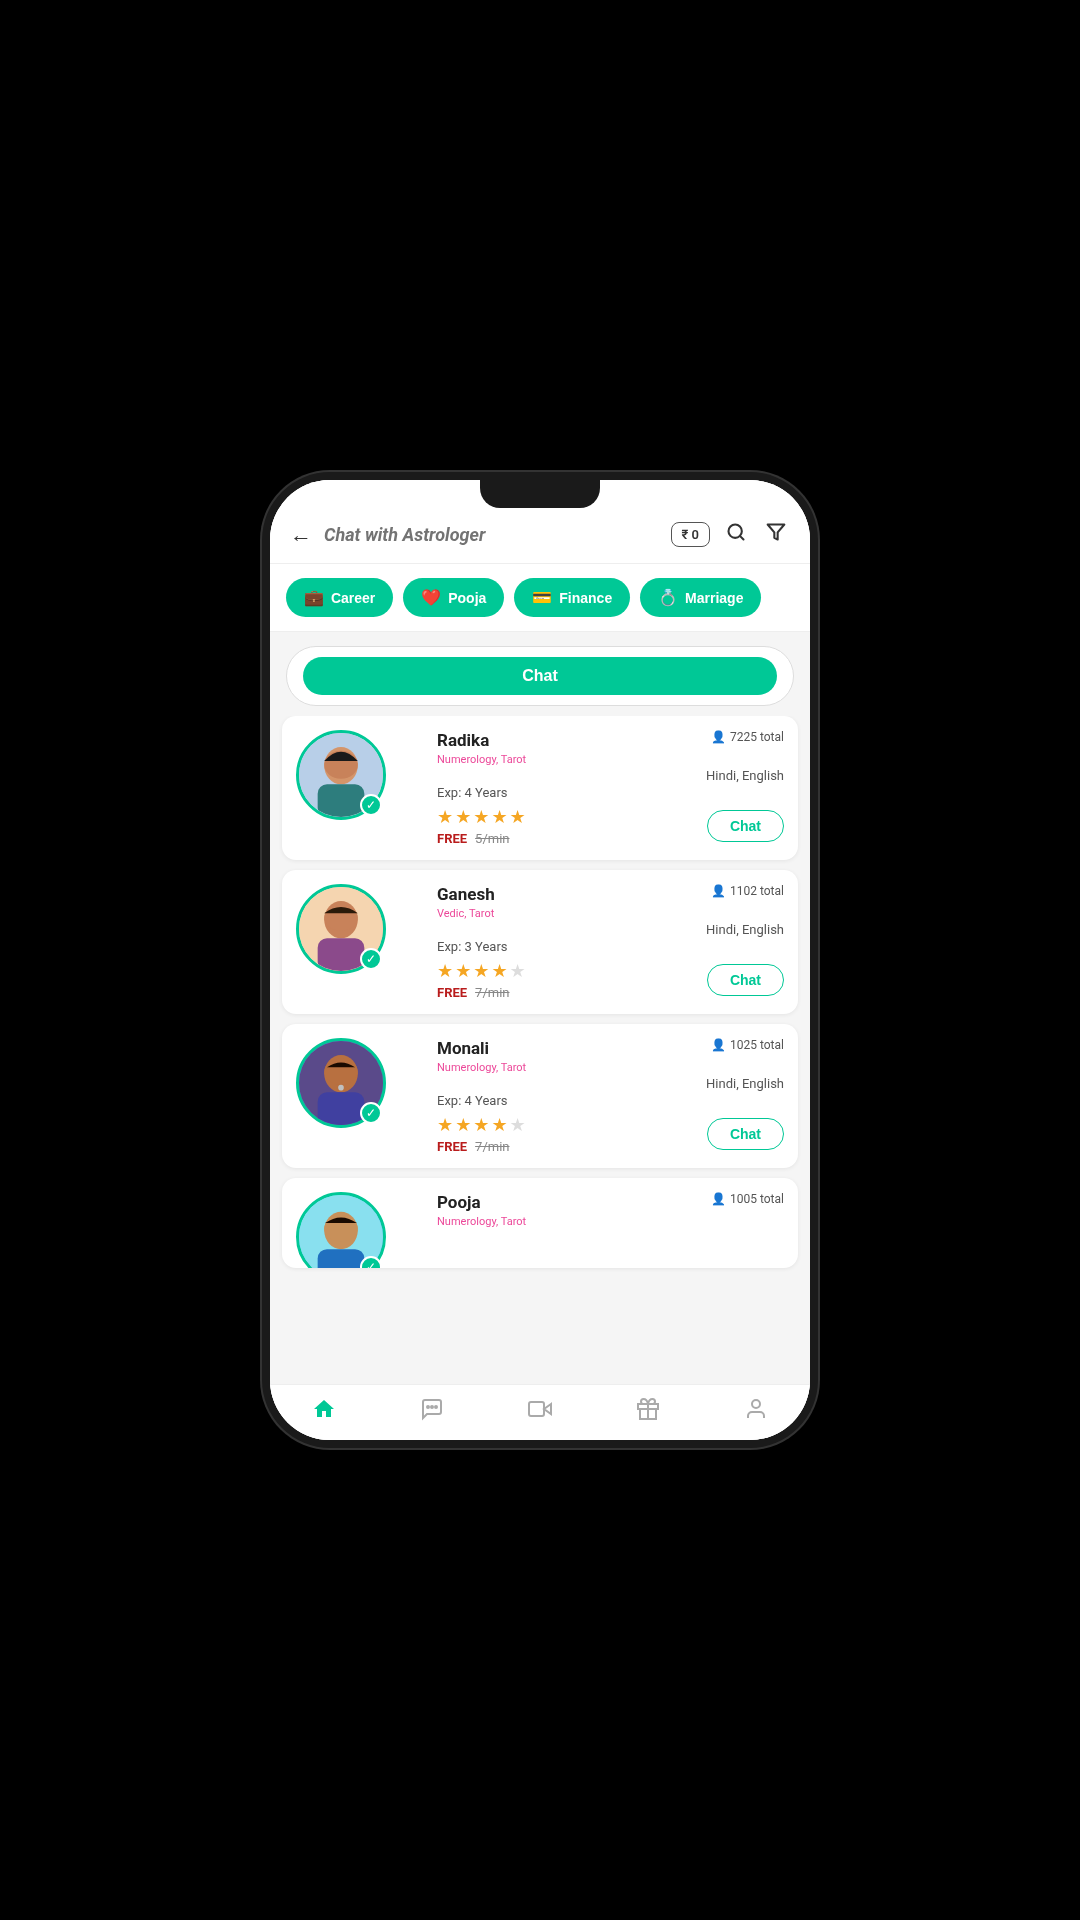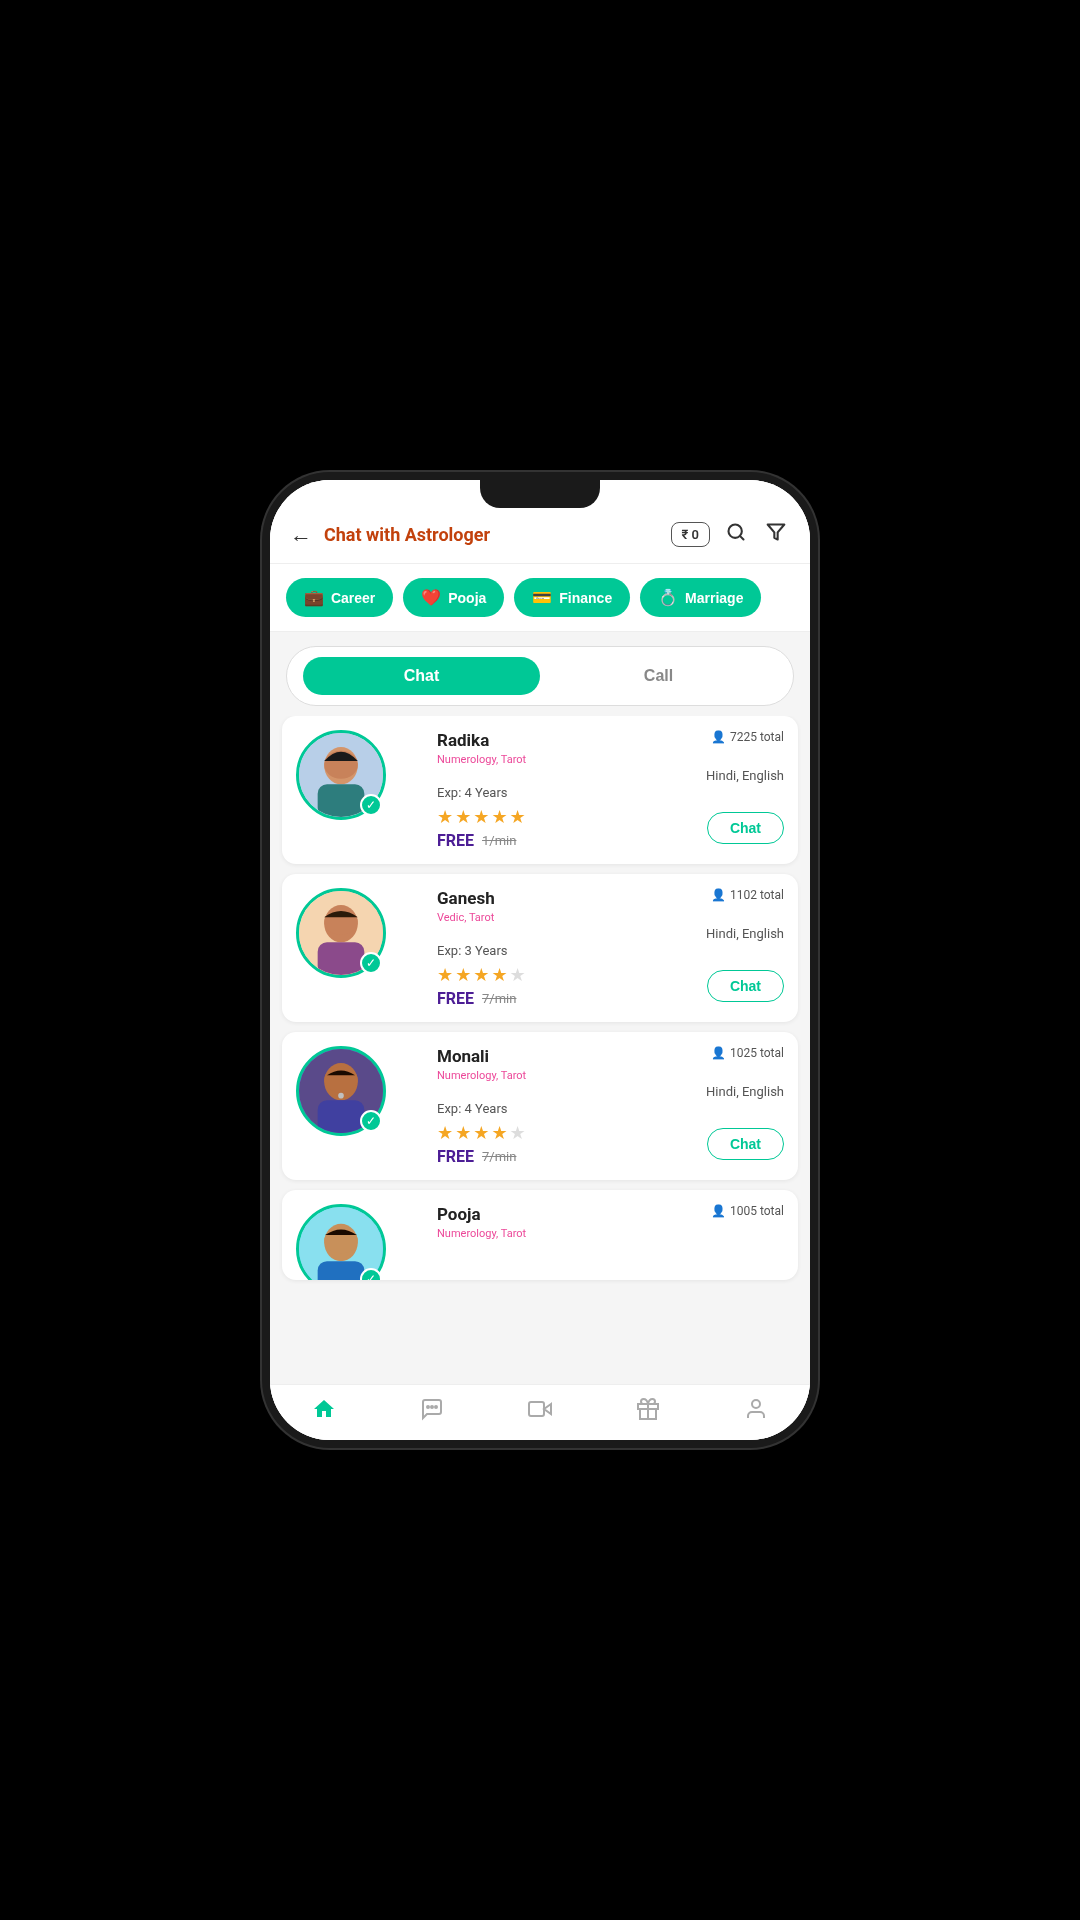--- a/index.html
+++ b/index.html
@@ -52,21 +52,22 @@
     }
     .header-back {
       font-size: 22px;
       color: #333;
       cursor: pointer;
     }
     .header-title {
       flex: 1;
       font-size: 18px;
       font-weight: 700;
-      color: #c2410c;
+      color: #737373;
+      font-style: italic;
     }
     .header-wallet {
       border: 1.5px solid #555;
       border-radius: 8px;
       padding: 4px 10px;
       font-size: 13px;
       color: #333;
       font-weight: 600;
     }
     .header-search, .header-filter {
@@ -244,23 +245,23 @@
     .star.empty {
       color: #ddd;
     }
     .price-row {
       display: flex;
       align-items: center;
       gap: 8px;
       margin-top: 4px;
     }
     .price-free {
-      color: #4c1d95;
+      color: #b91c1c;
       font-weight: 700;
-      font-size: 16px;
+      font-size: 13px;
     }
     .price-per-min {
       color: #888;
       font-size: 13px;
       text-decoration: line-through;
     }
     .chat-btn {
       border: 1.5px solid #00c896;
       color: #00c896;
       background: #fff;
@@ -368,21 +369,20 @@
         <span>Finance</span>
       </button>
       <button class="category-pill">
         <span class="pill-icon">💍</span>
         <span>Marriage</span>
       </button>
     </div>
 
     <div class="tab-bar">
       <button class="tab-btn active">Chat</button>
-      <button class="tab-btn">Call</button>
     </div>
 
     <div class="astrologer-list">
 
       <div class="astro-card">
         <div class="astro-avatar-wrap">
           <div class="astro-avatar avatar-radika">
             <svg viewBox="0 0 90 90" xmlns="http://www.w3.org/2000/svg">
               <rect width="90" height="90" fill="#b8cfe8"></rect>
               <ellipse cx="45" cy="35" rx="18" ry="20" fill="#d4956a"></ellipse>
@@ -408,21 +408,21 @@
             <div>
               <div class="stars">
                 <span class="star">★</span>
                 <span class="star">★</span>
                 <span class="star">★</span>
                 <span class="star">★</span>
                 <span class="star">★</span>
               </div>
               <div class="price-row">
                 <span class="price-free">FREE</span>
-                <span class="price-per-min">1/min</span>
+                <span class="price-per-min">5/min</span>
               </div>
             </div>
             <button class="chat-btn">Chat</button>
           </div>
         </div>
       </div>
 
       <div class="astro-card">
         <div class="astro-avatar-wrap">
           <div class="astro-avatar avatar-ganesh">

